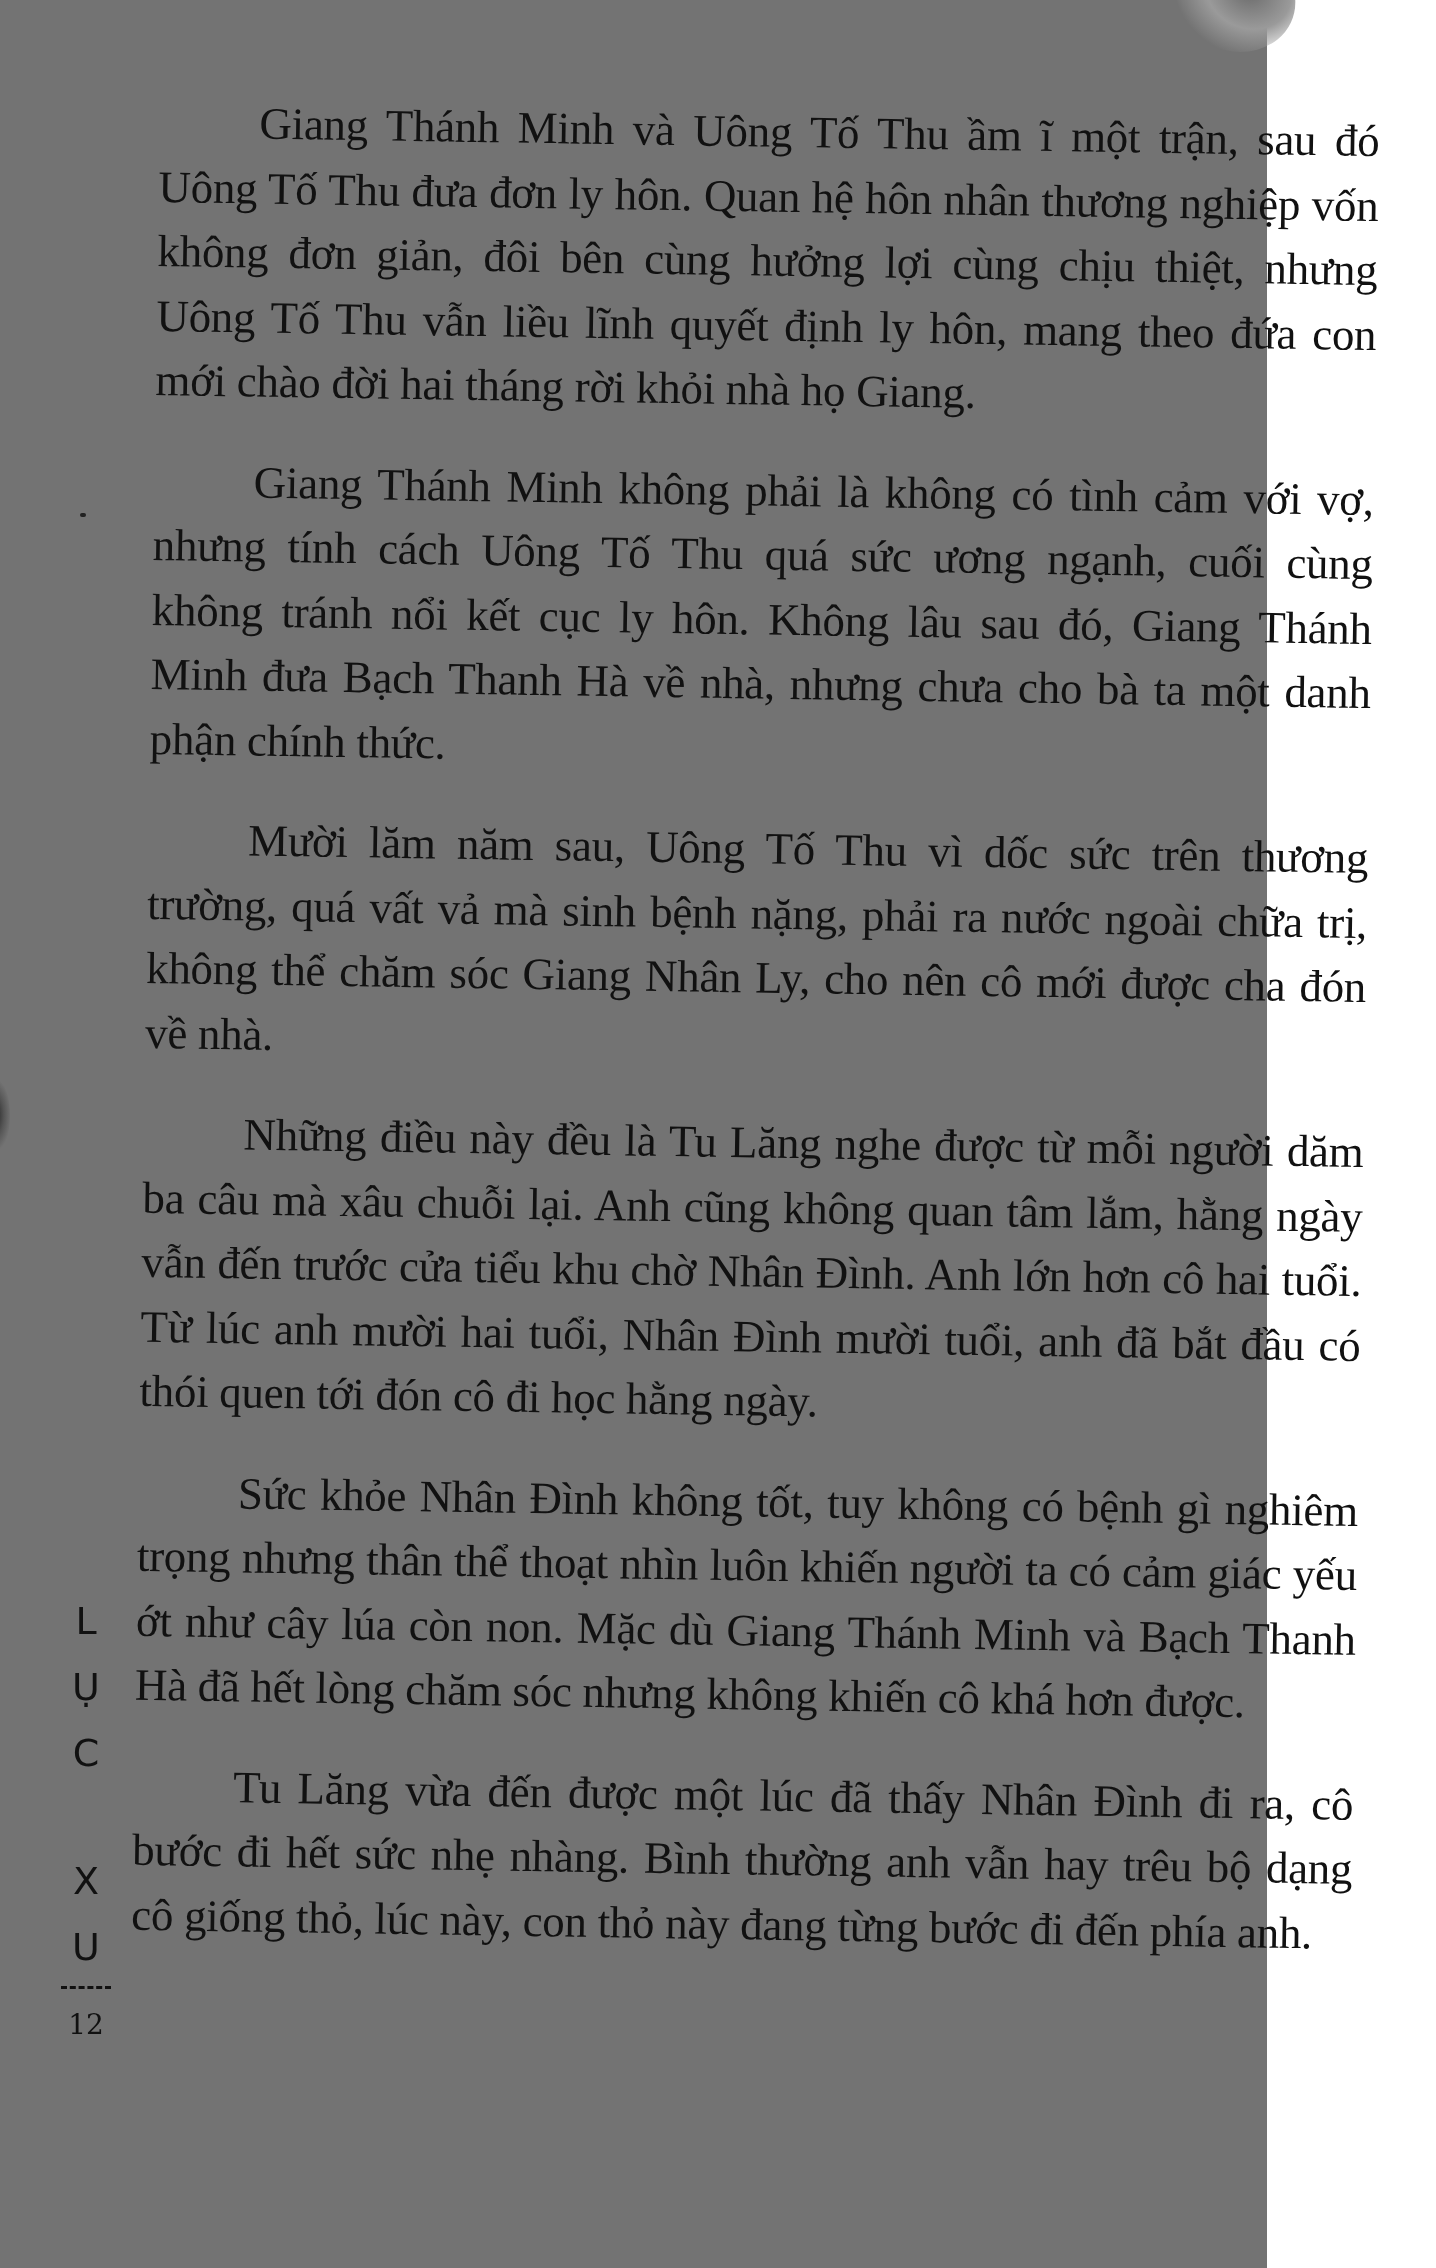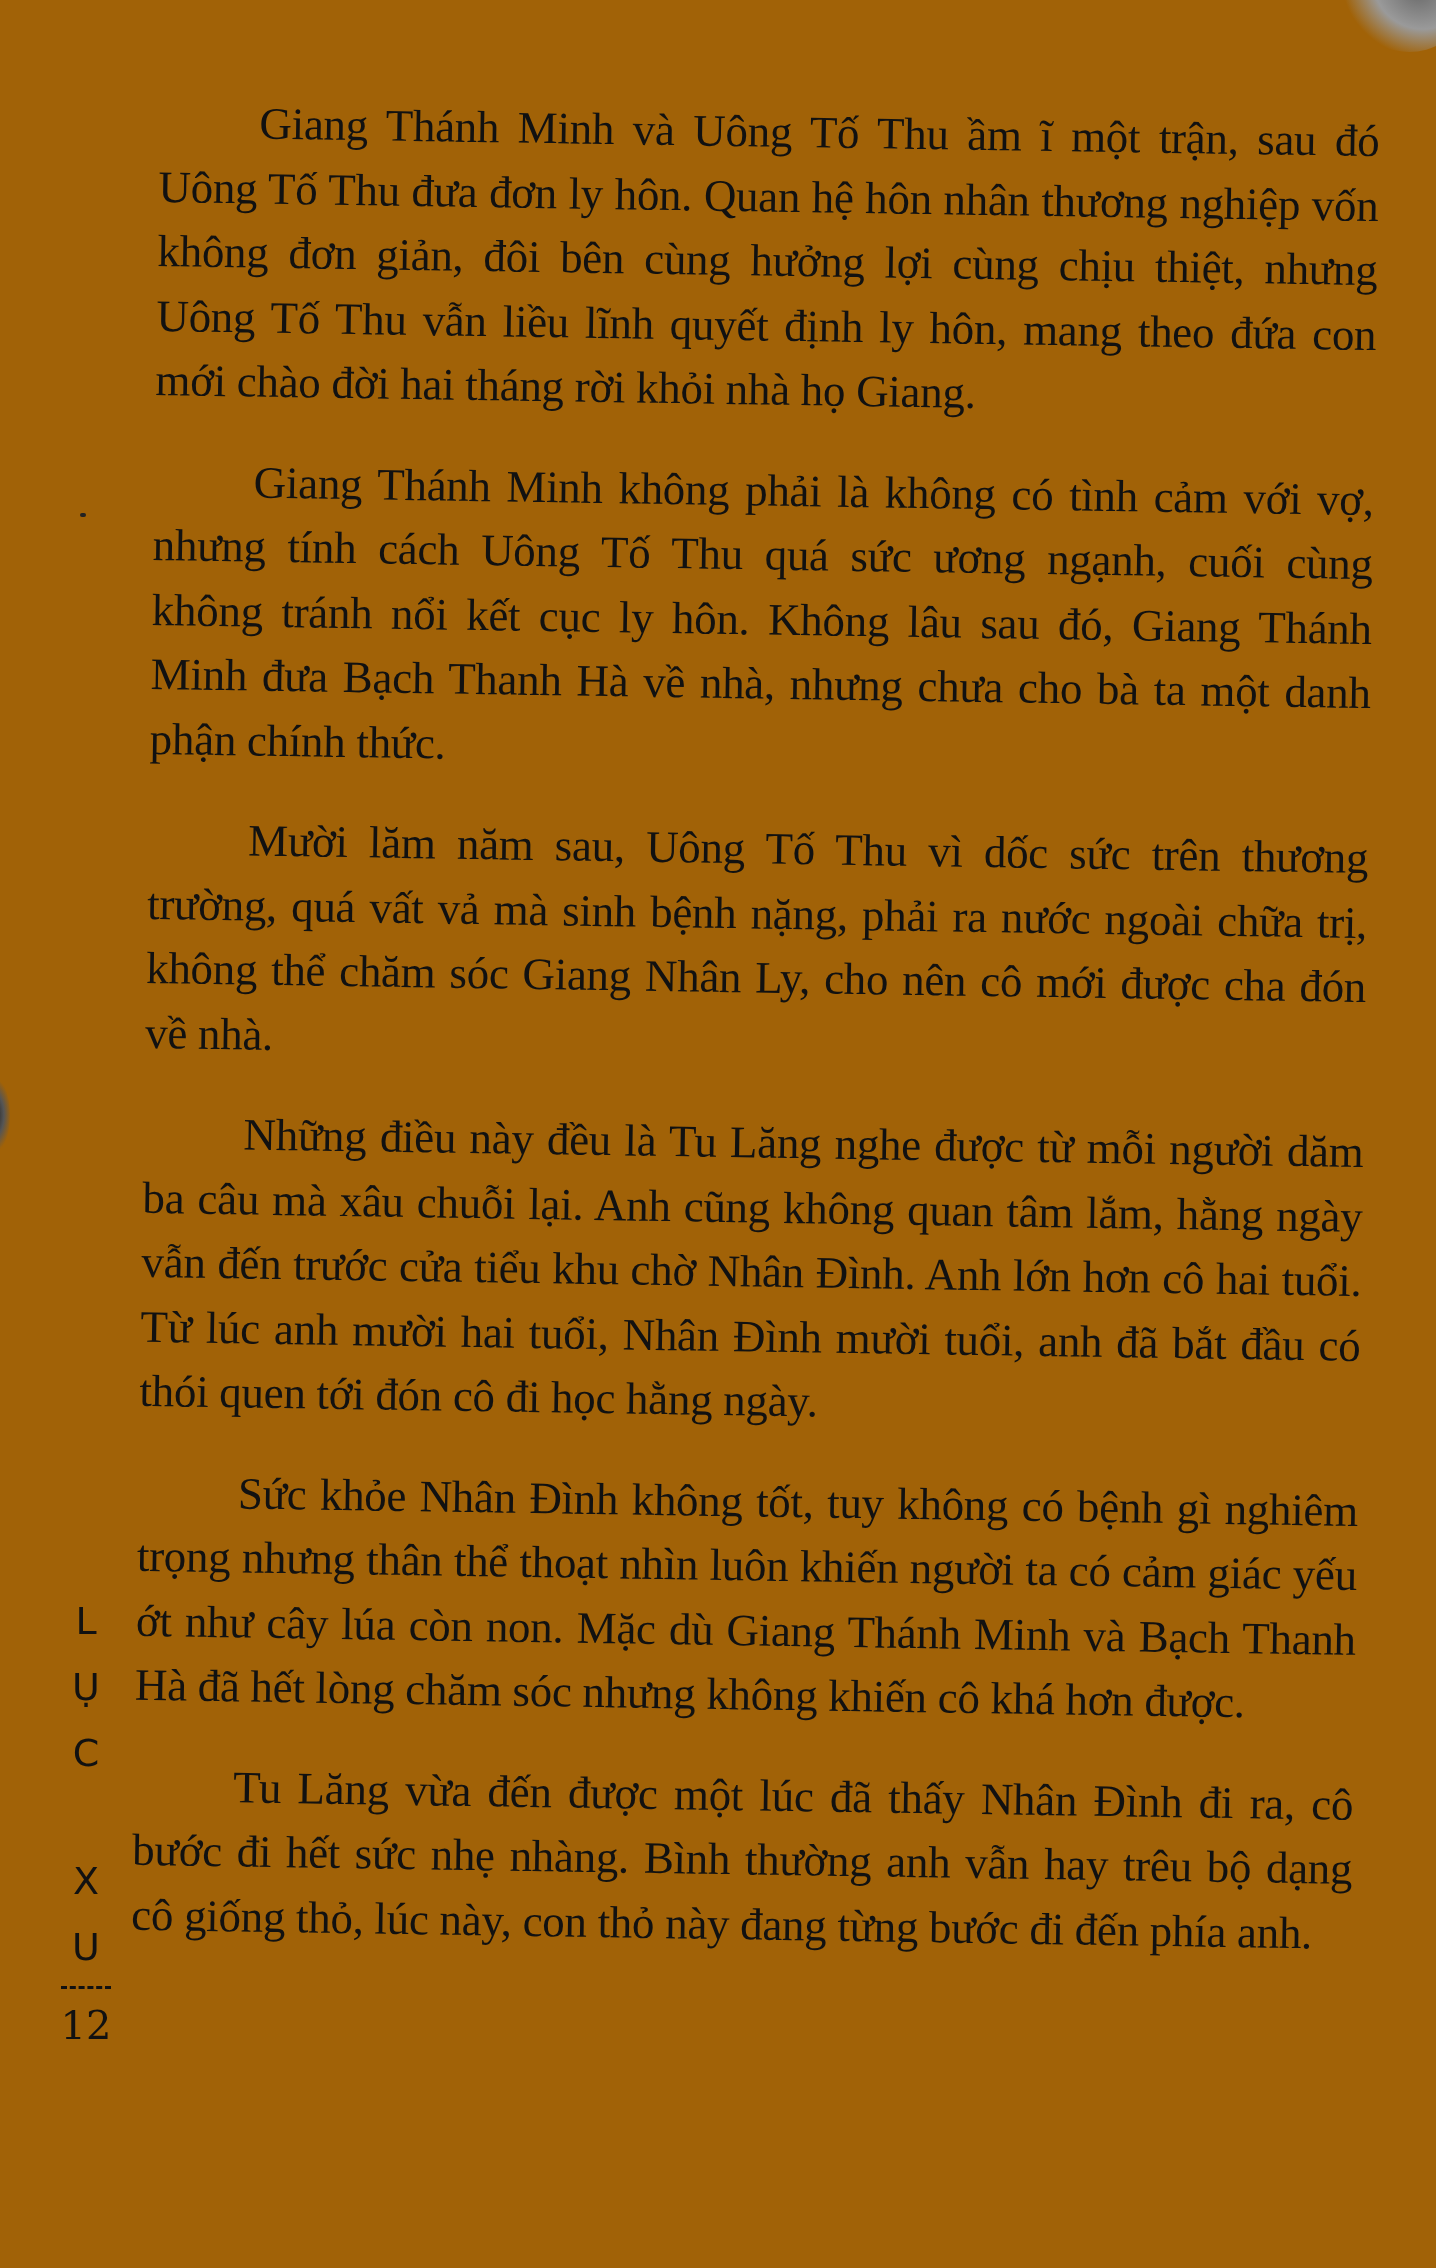--- a/index.html
+++ b/index.html
@@ -11,23 +11,23 @@
       width: 1436px;
       height: 2268px;
       position: relative;
       overflow: hidden;
       font-family: "Liberation Serif", "DejaVu Serif", serif;
       color: #111111;
     }
     .page {
       position: absolute;
       left: 0; top: 0;
-      width: 1436px;
+      width: 1267px;
       height: 2268px;
-      background: #a16207;
+      background: #737373;
     }
     .corner-shadow {
       position: absolute;
       right: -30px;
       top: -60px;
       width: 130px;
       height: 110px;
       border-radius: 50%;
       background: radial-gradient(ellipse at 60% 40%, #6a6a6a 0%, #9a9a9a 40%, rgba(255,255,255,0) 70%);
       transform: rotate(25deg);
@@ -85,21 +85,21 @@
     .side-gap { display: block; height: 62px; }
     .side-rule {
       display: block;
       margin: 6px auto 8px auto;
       width: 50px;
       border-top: 3px dashed #111;
     }
     .page-number {
       display: block;
       font-family: "DejaVu Serif", "Liberation Serif", serif;
-      font-size: 40px;
+      font-size: 28px;
       line-height: 56px;
     }
   </style>
 </head>
 <body>
 
 <div class="page">
   <div class="corner-shadow"></div>
   <div class="edge-shadow"></div>
   <div class="speck"></div>

